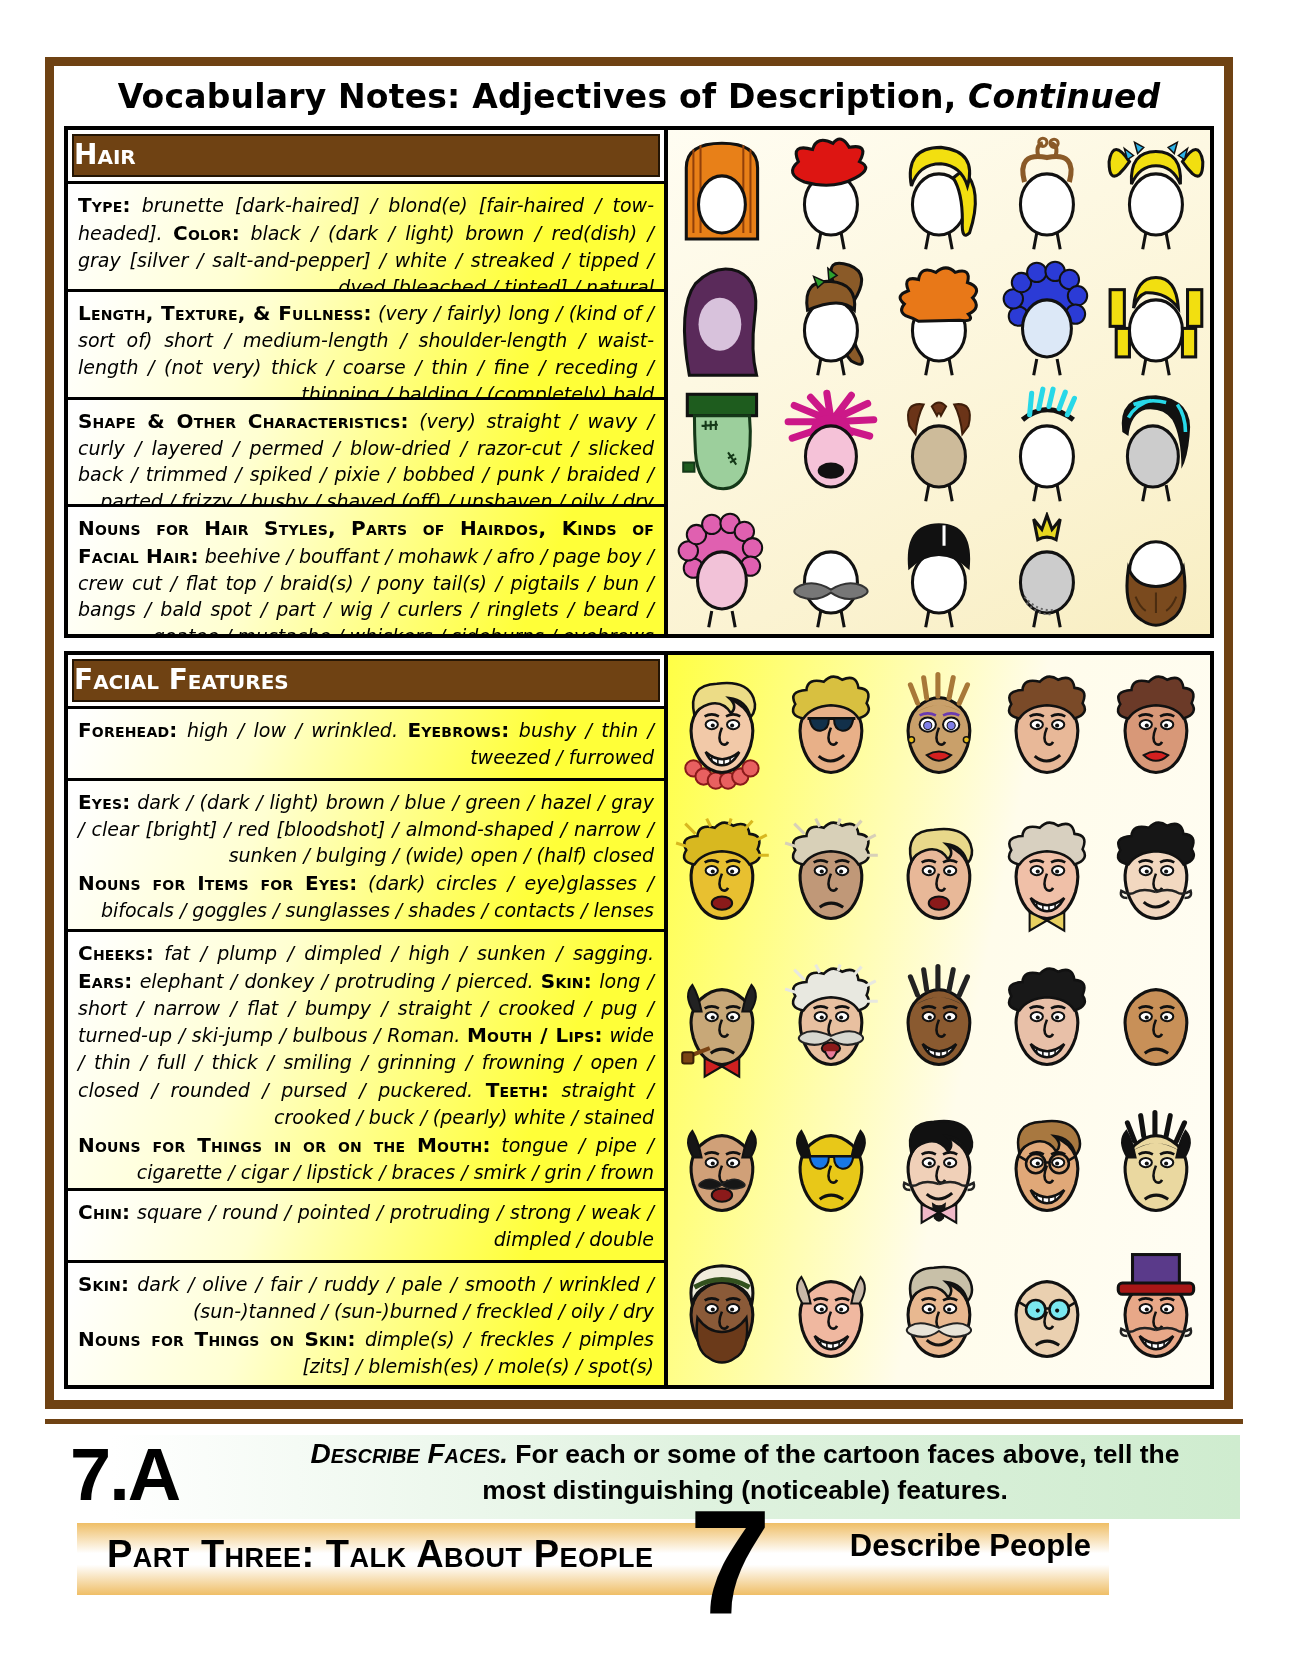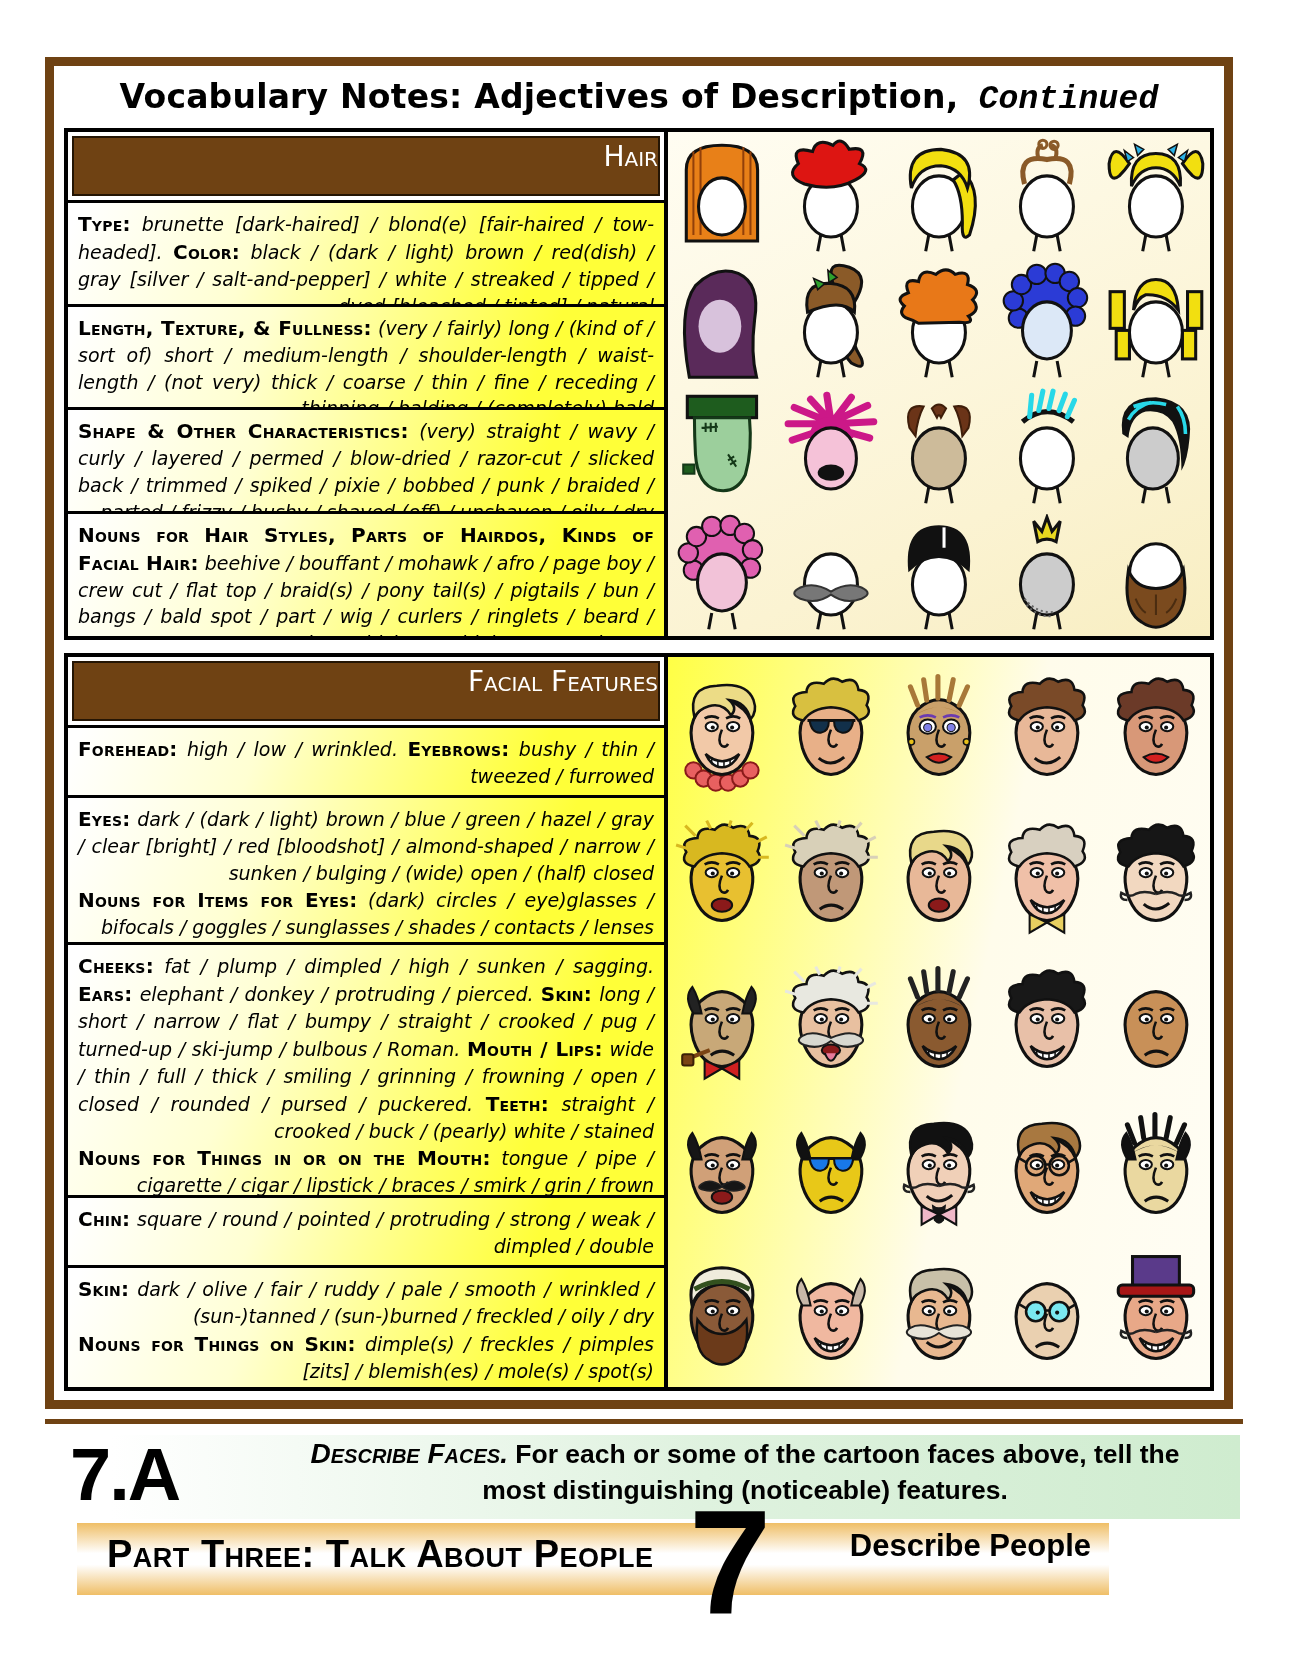--- a/index.html
+++ b/index.html
@@ -6,29 +6,29 @@
   .page{position:relative;width:1292px;height:1662px;background:#ffffff;overflow:hidden;
         font-family:"DejaVu Sans",sans-serif;color:#000;}
 
   
   .frame{position:absolute;left:45px;top:57px;width:1188px;height:1352px;
          border:9px solid #6f4213;box-sizing:border-box;background:#fff;}
   .frame-rule{position:absolute;left:45px;top:1419px;width:1198px;height:5px;background:#6f4213;}
 
   .page-title{text-align:center;margin:11px 0 10px;font-size:33px;font-weight:bold;
               letter-spacing:.2px;white-space:nowrap;}
-  .page-title .cont{font-style:italic;font-family:Liberation Mono, monospace;}
+  .page-title .cont{font-style:italic;}
 
   
   .sect{margin:0 10px 13px;border:4px solid #000;display:flex;box-sizing:border-box;background:#fff;}
   .sect.hair{height:512px;}
   .sect.facial{height:738px;}
   .left-col{width:600px;border-right:4px solid #000;display:flex;flex-direction:column;box-sizing:border-box;}
-  .hdr{margin:4px;border:2px solid #241504;background:#6f4213;color:#fff;text-align:right;
-       font-weight:normal;font-variant:small-caps;font-size:28px;padding:2px 0 21px;}
+  .hdr{margin:4px;border:2px solid #241504;background:#6f4213;color:#fff;text-align:left;
+       font-weight:bold;font-variant:small-caps;font-size:28px;padding:2px 0 4px;}
   .trow{border-top:3px solid #000;padding:7px 10px 8px;font-style:italic;font-size:19px;line-height:1.4;
         text-align:justify;text-align-last:right;overflow:hidden;
         background:linear-gradient(113deg,#ffffff 2%,#ffffd2 32%,#ffff38 78%);}
   .trow:last-child{flex:1 1 auto;}
   .lbl{font-style:normal;font-weight:bold;font-variant:small-caps;font-size:20px;letter-spacing:.2px;}
 
   
   .img-col{flex:1;display:grid;grid-template-columns:repeat(5,1fr);box-sizing:border-box;}
   .img-col.hairpanel{grid-template-rows:repeat(4,1fr);
         background:linear-gradient(155deg,#fffdf2 0%,#fbf3d2 70%,#f8eec2 100%);}

